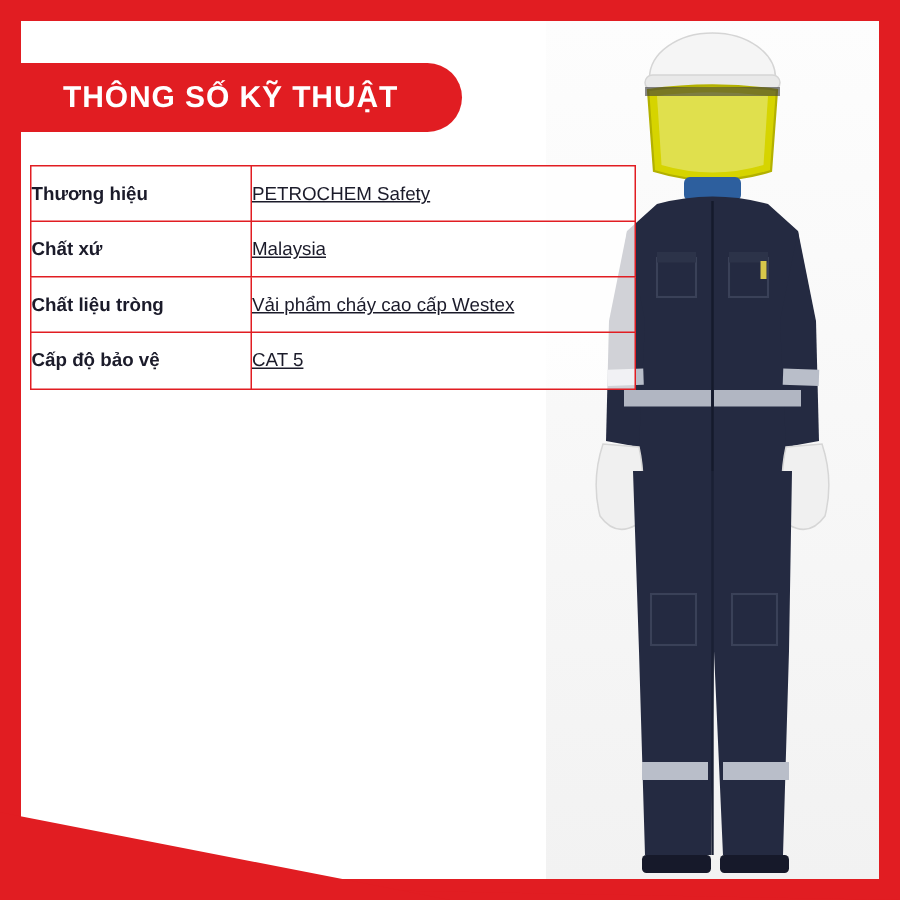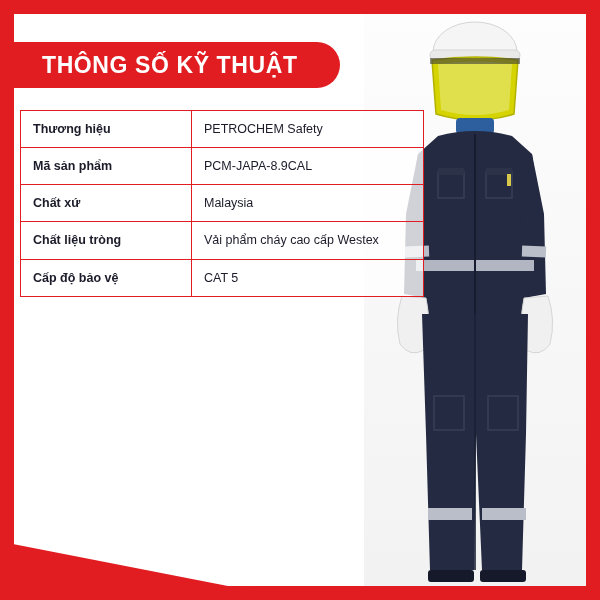--- a/index.html
+++ b/index.html
@@ -76,52 +76,53 @@
     height: 46px;
     background: #e11d22;
     border-radius: 0 24px 24px 0;
     padding: 0 42px 0 28px;
     display: flex;
     align-items: center;
     box-sizing: border-box;
   }
   .title-banner .title-text {
     color: #ffffff;
-    font-size: 23px;
+    font-size: 20px;
     font-weight: bold;
     letter-spacing: 0.6px;
     white-space: nowrap;
   }
 
   
   .spec-table {
     position: absolute;
     left: 20px;
     top: 110px;
     width: 404px;
     border: 1px solid #e11d22;
     border-collapse: collapse;
     background: rgba(255,255,255,0.72);
     table-layout: fixed;
   }
   .spec-table td {
     border: 1px solid #e11d22;
-    padding: 9px 12px;
+    padding: 9px 0;
     font-size: 12.5px;
     color: #1b1b2a;
     vertical-align: middle;
     line-height: 1.45;
   }
   .spec-table td.key {
     width: 146px;
     font-weight: bold;
     background: rgba(255,255,255,0.55);
   }
   .spec-table td.val {
     background: rgba(255,255,255,0.25);
+    text-decoration: underline;
   }
 
   
   .photo {
     position: absolute;
     right: 14px;
     top: 14px;
     width: 222px;
     height: 572px;
     overflow: hidden;
@@ -204,24 +205,20 @@
     <span class="title-text">THÔNG SỐ KỸ THUẬT</span>
   </div>
 
   <table class="spec-table">
     <tbody>
       <tr>
         <td class="key">Thương hiệu</td>
         <td class="val">PETROCHEM Safety</td>
       </tr>
       <tr>
-        <td class="key">Mã sản phẩm</td>
-        <td class="val">PCM-JAPA-8.9CAL</td>
-      </tr>
-      <tr>
         <td class="key">Chất xứ</td>
         <td class="val">Malaysia</td>
       </tr>
       <tr>
         <td class="key">Chất liệu tròng</td>
         <td class="val">Vải phẩm cháy cao cấp Westex</td>
       </tr>
       <tr>
         <td class="key">Cấp độ bảo vệ</td>
         <td class="val">CAT 5</td>

